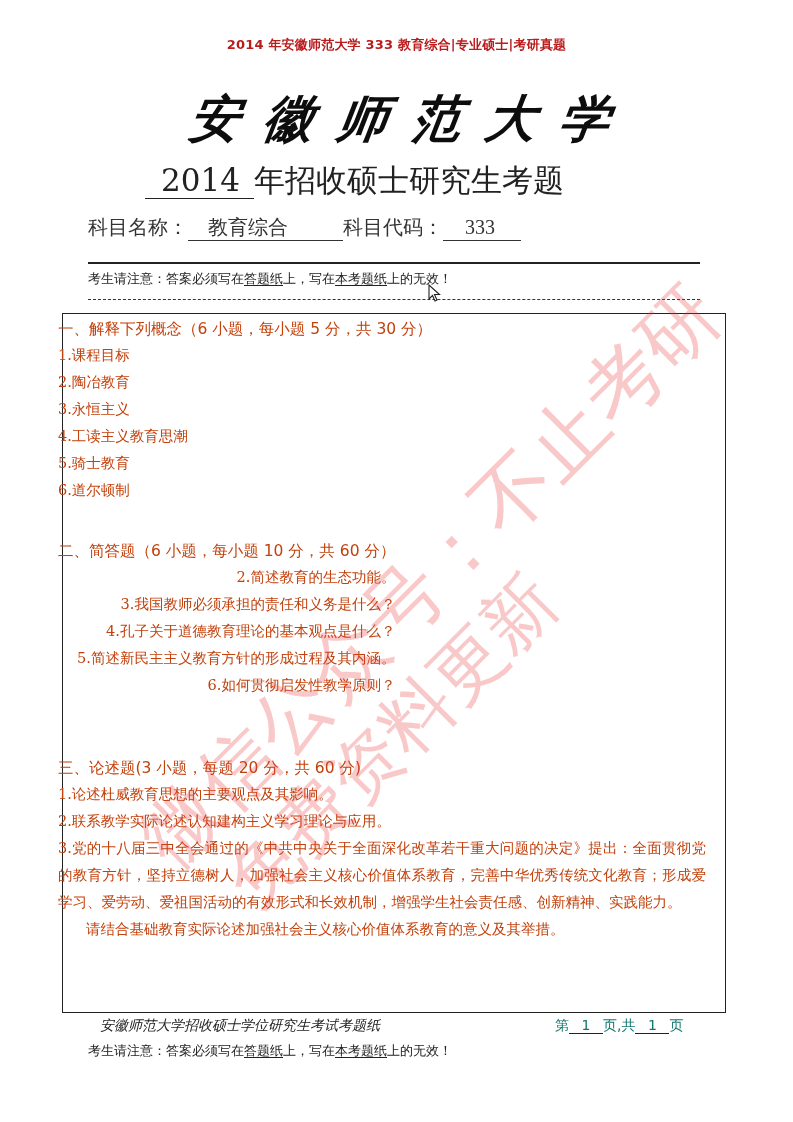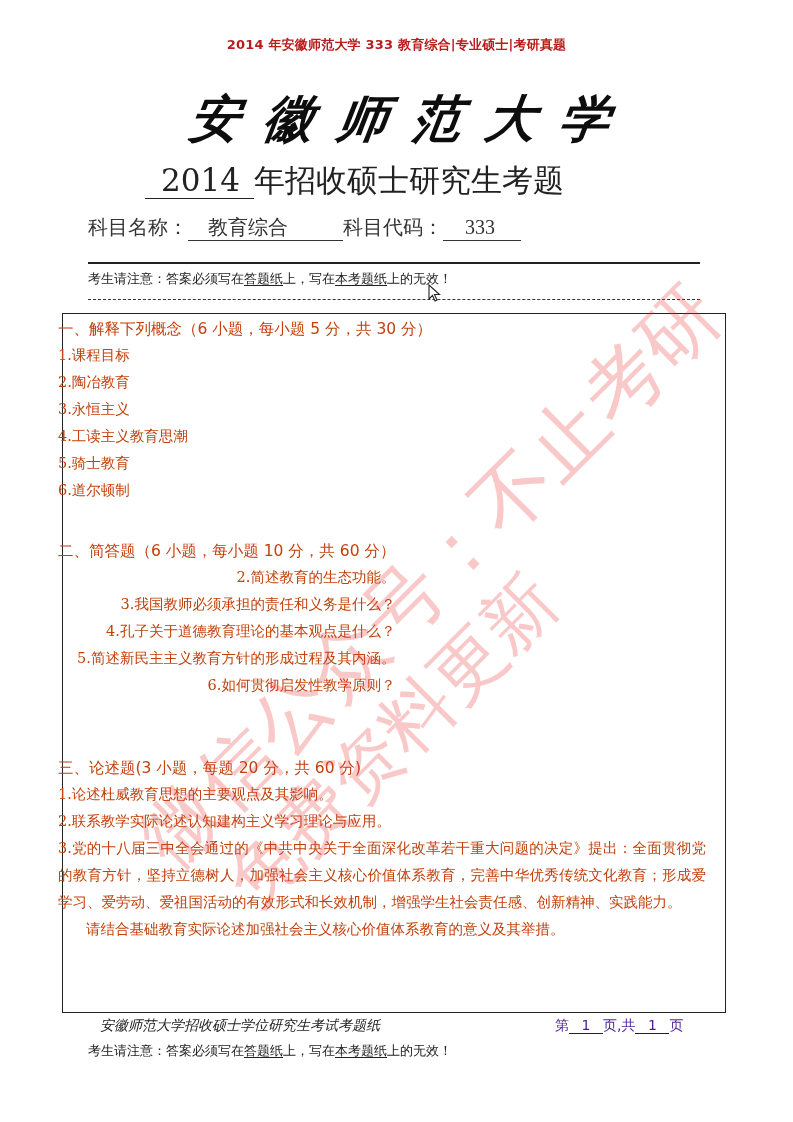--- a/index.html
+++ b/index.html
@@ -47,21 +47,21 @@
   .section .item { height: 27px; line-height: 27px; white-space: nowrap; font-size: 14.5px; }
   .sec1 { top: 316px; }
   .sec2 { top: 538px; text-align: right; }
   .sec3 { top: 755px; }
   .sec3 .para { width: 648px; font-size: 14.5px; line-height: 27px; text-align: justify;
                 text-align-last: left; }
   .sec3 .para-final { text-indent: 28px; font-size: 14.5px; line-height: 27px; white-space: nowrap; }
 
   .footer-left { position: absolute; left: 100px; top: 1017px; font-style: italic; font-size: 14px;
                  color: #222; font-family: Liberation Mono, monospace; white-space: nowrap; }
-  .footer-right { position: absolute; left: 555px; top: 1017px; font-size: 14px; color: #4c1d95;
+  .footer-right { position: absolute; left: 555px; top: 1017px; font-size: 14px; color: #0f766e;
                   white-space: nowrap; font-family: "DejaVu Sans", sans-serif; }
   .footer-right .ul { display: inline-block; border-bottom: 1px solid #222; width: 34px;
                       text-align: center; line-height: 16px; }
   .notice-bottom { position: absolute; left: 88px; top: 1042px; font-size: 13px; color: #222;
                    font-family: "DejaVu Sans", sans-serif; white-space: nowrap; }
 
   .watermark { position: absolute; pointer-events: none; color: rgba(235, 60, 60, 0.28);
                font-family: "DejaVu Sans", sans-serif; white-space: nowrap; transform-origin: left top; }
   .wm1 { left: 118px; top: 815px; font-size: 78px; transform: rotate(-45deg); }
   .wm2 { left: 205px; top: 860px; font-size: 72px; transform: rotate(-45deg); }

